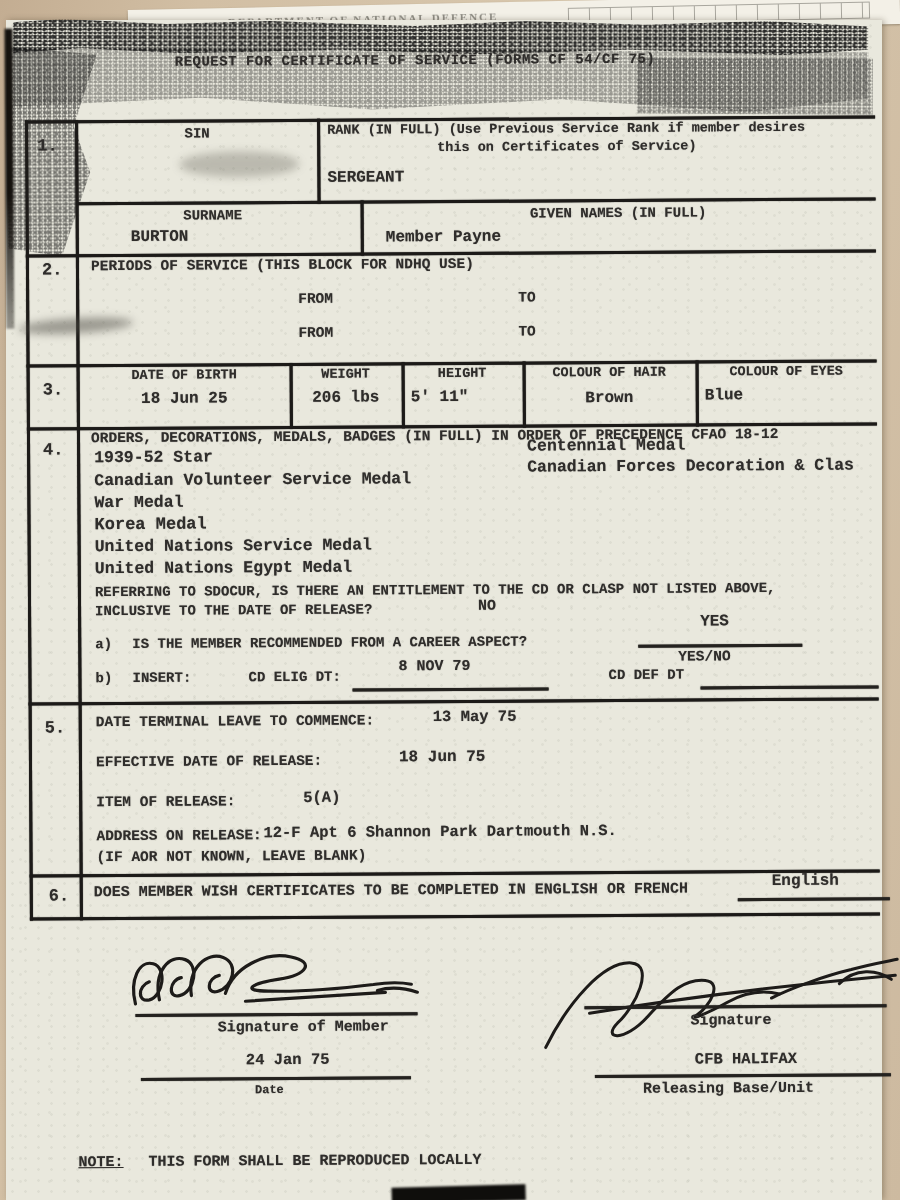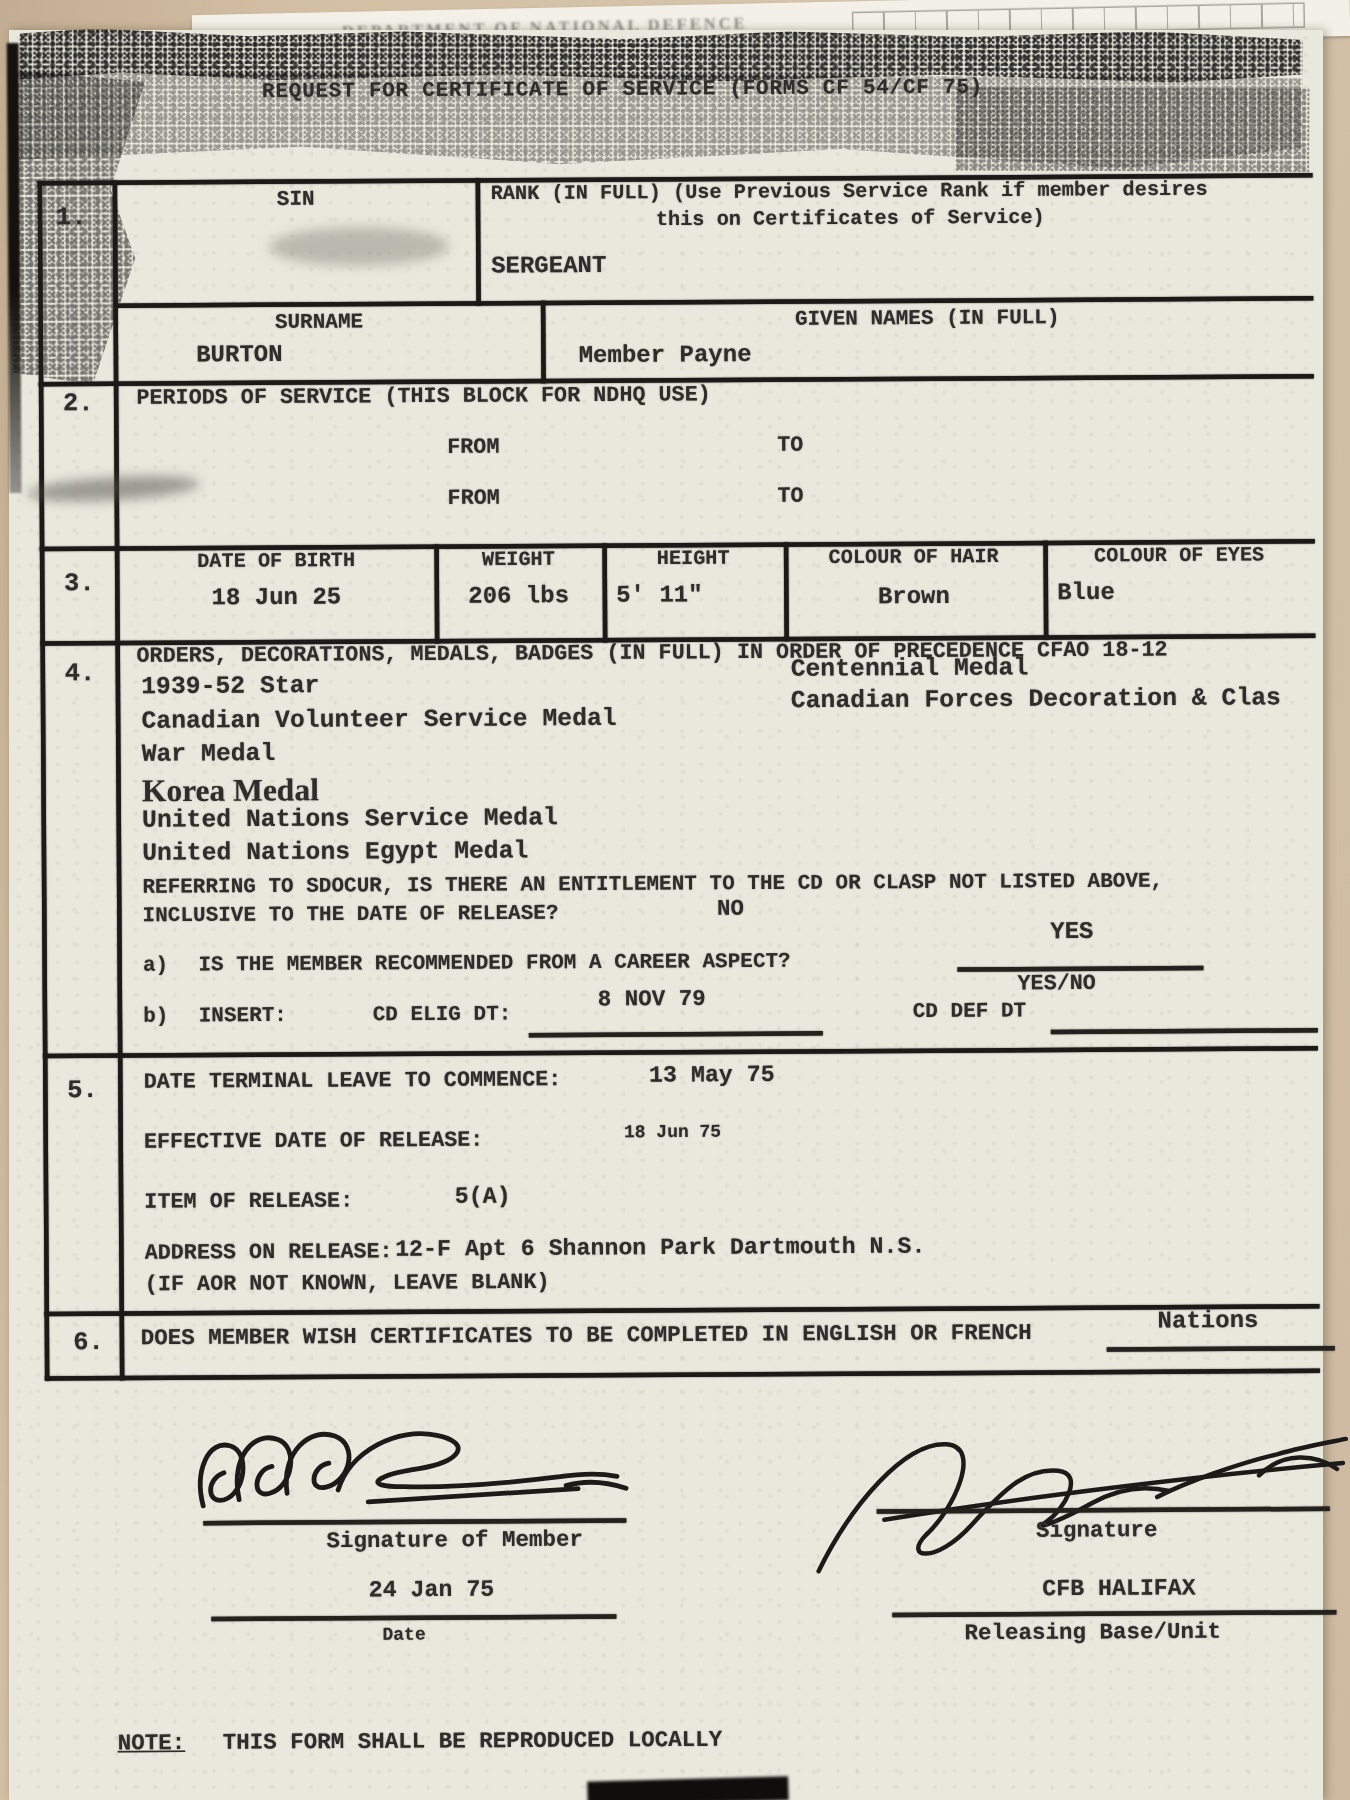--- a/index.html
+++ b/index.html
@@ -110,21 +110,21 @@
       <div class="t ctr" style="left:524px;top:366px;width:173px;font-size:13.5px;">COLOUR OF HAIR</div>
       <div class="t ctr" style="left:524px;top:390px;width:173px;font-size:16px;">Brown</div>
       <div class="t ctr" style="left:697px;top:366px;width:181px;font-size:13.5px;">COLOUR OF EYES</div>
       <div class="t" style="left:706px;top:388px;font-size:16px;">Blue</div>
 
       <div class="t" style="left:44px;top:438px;font-size:17px;">4.</div>
       <div class="t" style="left:92px;top:428px;font-size:14.5px;">ORDERS, DECORATIONS, MEDALS, BADGES (IN FULL) IN ORDER OF PRECEDENCE CFAO 18-12</div>
       <div class="t" style="left:95px;top:446px;font-size:16.5px;">1939-52 Star</div>
       <div class="t" style="left:95px;top:469px;font-size:16.5px;">Canadian Volunteer Service Medal</div>
       <div class="t" style="left:95px;top:491px;font-size:16.5px;">War Medal</div>
-      <div class="t" style="left:95px;top:513px;font-size:21px;font-family:Liberation Serif, serif;">Korea Medal</div>
+      <div class="t" style="left:95px;top:513px;font-size:17px;">Korea Medal</div>
       <div class="t" style="left:95px;top:535px;font-size:16.5px;">United Nations Service Medal</div>
       <div class="t" style="left:95px;top:557px;font-size:16.5px;">United Nations Egypt Medal</div>
       <div class="t" style="left:528px;top:437px;font-size:16.5px;">Centennial Medal</div>
       <div class="t" style="left:528px;top:458px;font-size:16.5px;">Canadian Forces Decoration &amp; Clas</div>
       <div class="t" style="left:95px;top:582px;font-size:14px;">REFERRING TO SDOCUR, IS THERE AN ENTITLEMENT TO THE CD OR CLASP NOT LISTED ABOVE,</div>
       <div class="t" style="left:95px;top:601px;font-size:14px;">INCLUSIVE TO THE DATE OF RELEASE?</div>
       <div class="t" style="left:478px;top:598px;font-size:15px;">NO</div>
       <div class="t" style="left:95px;top:634px;font-size:14px;">a)</div>
       <div class="t" style="left:132px;top:634px;font-size:14px;">IS THE MEMBER RECOMMENDED FROM A CAREER ASPECT?</div>
       <div class="t" style="left:700px;top:614px;font-size:16px;">YES</div>
@@ -135,31 +135,31 @@
       <div class="t" style="left:248px;top:668px;font-size:14px;">CD ELIG DT:</div>
       <div class="t" style="left:398px;top:658px;font-size:15px;">8 NOV 79</div>
       <div class="blank" style="left:352px;top:688px;width:196px;"></div>
       <div class="t" style="left:608px;top:668px;font-size:14px;">CD DEF DT</div>
       <div class="blank" style="left:700px;top:688px;width:178px;"></div>
 
       <div class="t" style="left:44px;top:716px;font-size:17px;">5.</div>
       <div class="t" style="left:95px;top:712px;font-size:14.5px;">DATE TERMINAL LEAVE TO COMMENCE:</div>
       <div class="t" style="left:432px;top:708px;font-size:15.5px;">13 May 75</div>
       <div class="t" style="left:95px;top:752px;font-size:14.5px;">EFFECTIVE DATE OF RELEASE:</div>
-      <div class="t" style="left:415px;top:748px;font-size:12px;">18 Jun 75</div>
+      <div class="t" style="left:398px;top:748px;font-size:16px;">18 Jun 75</div>
       <div class="t" style="left:95px;top:792px;font-size:14.5px;">ITEM OF RELEASE:</div>
       <div class="t" style="left:302px;top:788px;font-size:15.5px;">5(A)</div>
       <div class="t" style="left:95px;top:826px;font-size:14.5px;">ADDRESS ON RELEASE:</div>
       <div class="t" style="left:262px;top:823px;font-size:15.5px;">12-F Apt 6 Shannon Park Dartmouth N.S.</div>
       <div class="t" style="left:95px;top:847px;font-size:14.5px;">(IF AOR NOT KNOWN, LEAVE BLANK)</div>
 
       <div class="t" style="left:47px;top:884px;font-size:17px;">6.</div>
       <div class="t" style="left:92px;top:882px;font-size:15px;">DOES MEMBER WISH CERTIFICATES TO BE COMPLETED IN ENGLISH OR FRENCH</div>
       <div class="blank" style="left:736px;top:900px;width:152px;"></div>
-      <div class="t" style="left:770px;top:874px;font-size:16px;">Nations</div>
+      <div class="t" style="left:770px;top:874px;font-size:16px;">English</div>
 
       <svg class="sig" style="left:125px;top:948px;" width="320" height="72" viewBox="0 0 320 72">
         <g fill="none" stroke="#1d1b19" stroke-width="3.2" stroke-linecap="round">
           <path d="M8,54 C2,30 12,10 26,14 C40,18 36,46 22,50 C10,53 10,36 22,32"></path>
           <path d="M32,50 C26,22 42,4 58,10 C72,15 68,42 52,46 C40,49 42,30 54,28"></path>
           <path d="M64,46 C60,18 80,2 96,8 C112,14 106,38 90,42 C78,45 80,28 92,26"></path>
           <path d="M98,44 C106,18 138,2 164,8 C188,13 180,26 152,30 C124,34 112,42 142,42 C172,43 212,40 246,36 C260,34 274,34 284,36"></path>
           <path d="M118,52 L258,44"></path>
           <path d="M250,42 C264,38 278,40 290,44"></path>
         </g>

